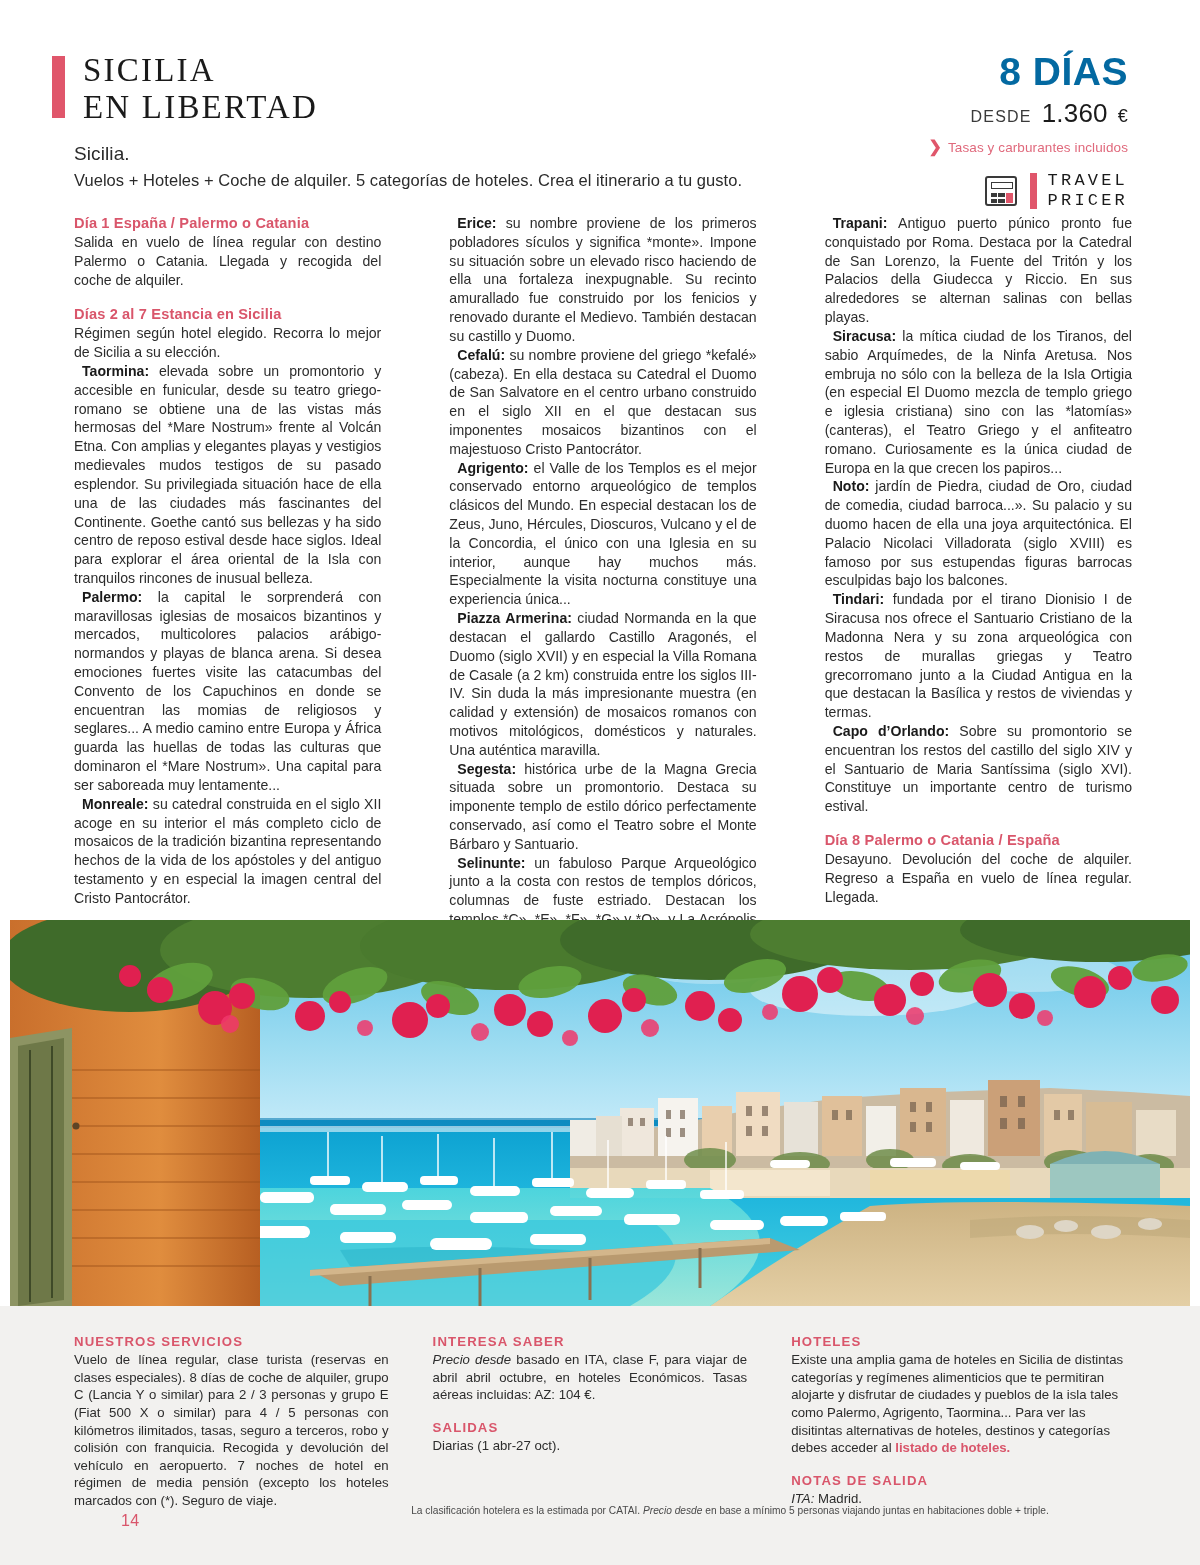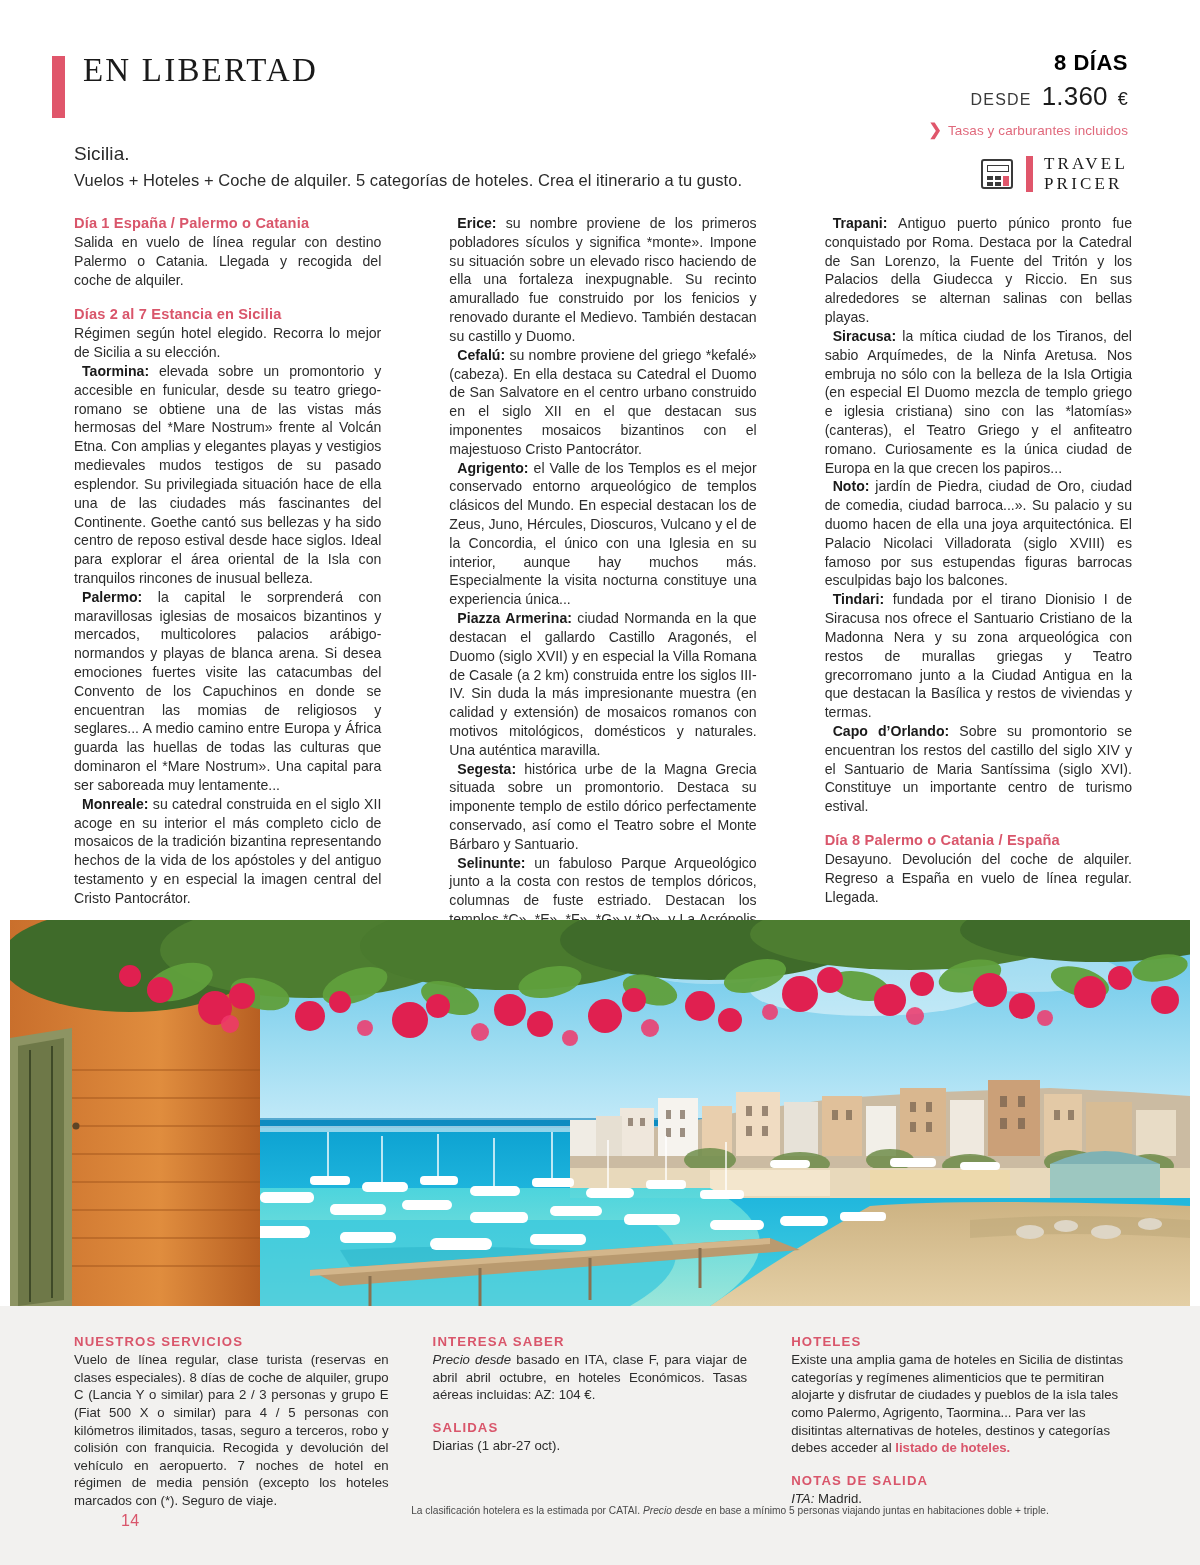--- a/index.html
+++ b/index.html
@@ -73,24 +73,24 @@
     letter-spacing: .05px;
   }
 
   .price-block {
     position: absolute;
     right: 72px;
     top: 52px;
     text-align: right;
   }
   .days {
-    font-size: 22px;
+    font-size: 39px;
     font-weight: bold;
     letter-spacing: .5px;
-    color: #000000;
+    color: #0369a1;
     line-height: 1;
   }
   .from-row {
     margin-top: 9px;
     line-height: 1;
     white-space: nowrap;
   }
   .from-label {
     font-size: 16px;
     letter-spacing: 1.2px;
@@ -155,21 +155,21 @@
   }
   .calc-keys i { background: #3a3a3a; display: block; }
   .calc-keys i.accent { background: #e0566b; grid-row: span 2; }
   .brand-divider {
     width: 7px;
     height: 36px;
     background: #e0566b;
     margin-right: 11px;
   }
   .brand-name {
-    font-family: Liberation Serif, serif;
+    font-family: Liberation Mono, monospace;
     font-size: 17px;
     letter-spacing: 3.2px;
     line-height: 1.18;
     color: #1a1a1a;
     text-align: left;
   }
 
   
   .columns {
     position: absolute;
@@ -274,20 +274,21 @@
 </head>
 <body>
 
 <div class="page">
 
   <div class="header">
 
     <div class="title-block">
       <div class="title-bar"></div>
       <div class="title-text">
+        <span class="title-line">SICILIA</span>
         <span class="title-line">EN LIBERTAD</span>
       </div>
     </div>
 
     <div class="subtitle-wrap">
       <div class="subtitle-main">Sicilia.</div>
       <div class="subtitle-sub">Vuelos + Hoteles + Coche de alquiler. 5 categorías de hoteles. Crea el itinerario a tu gusto.</div>
     </div>
 
     <div class="price-block">

